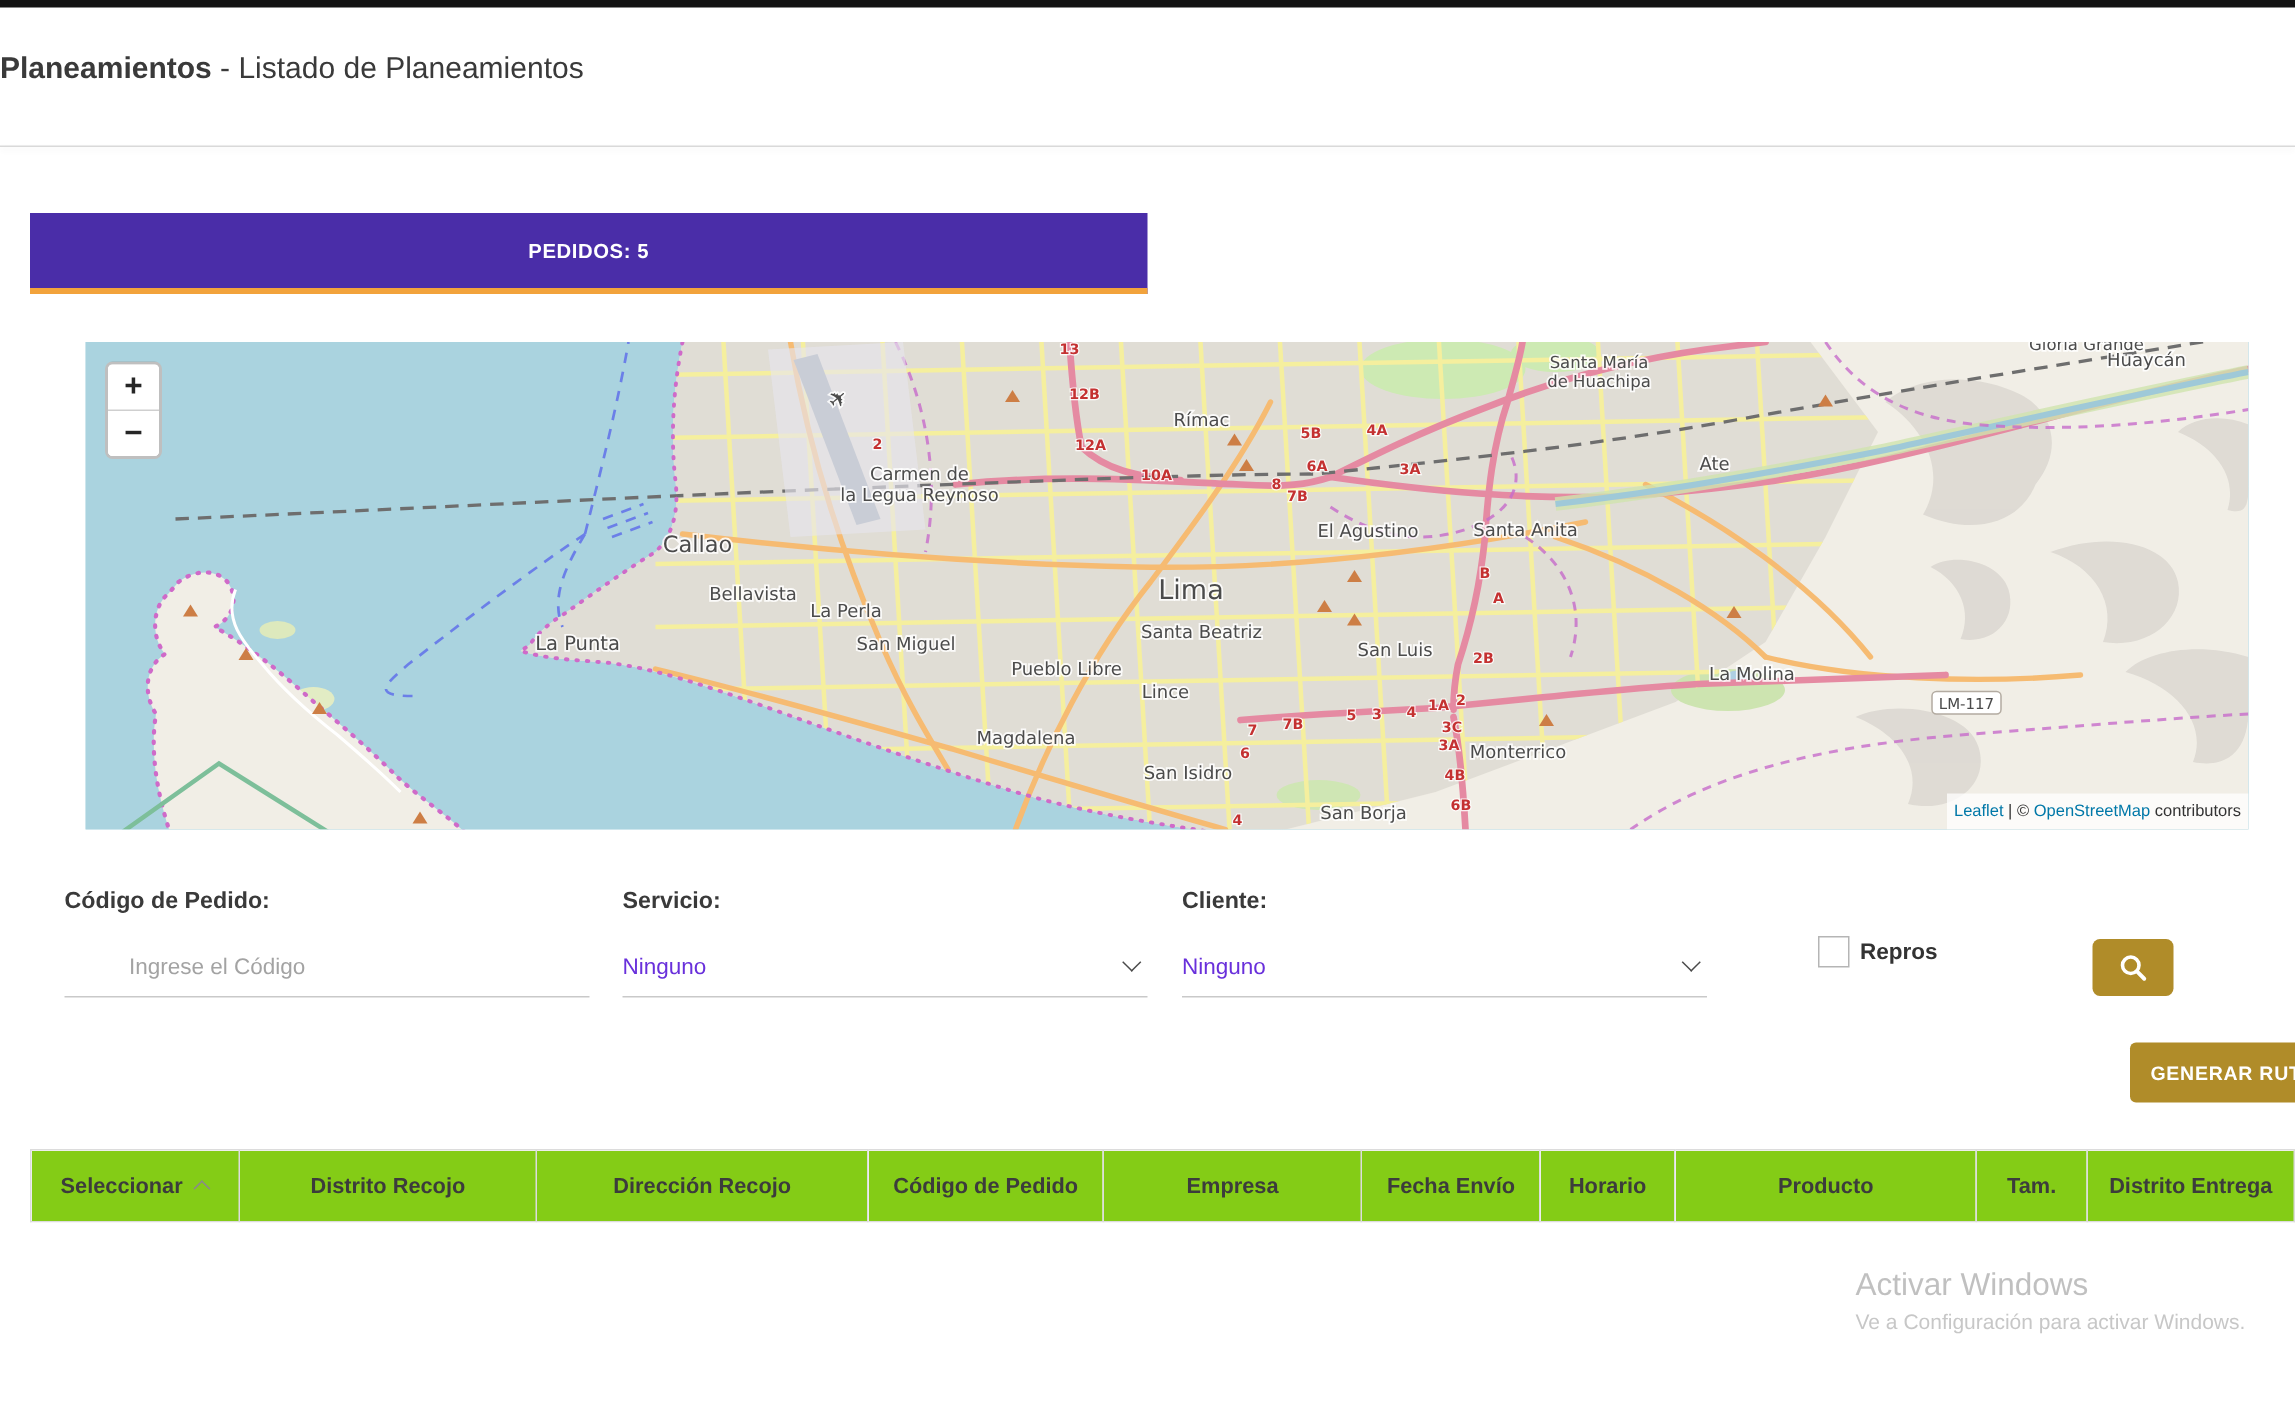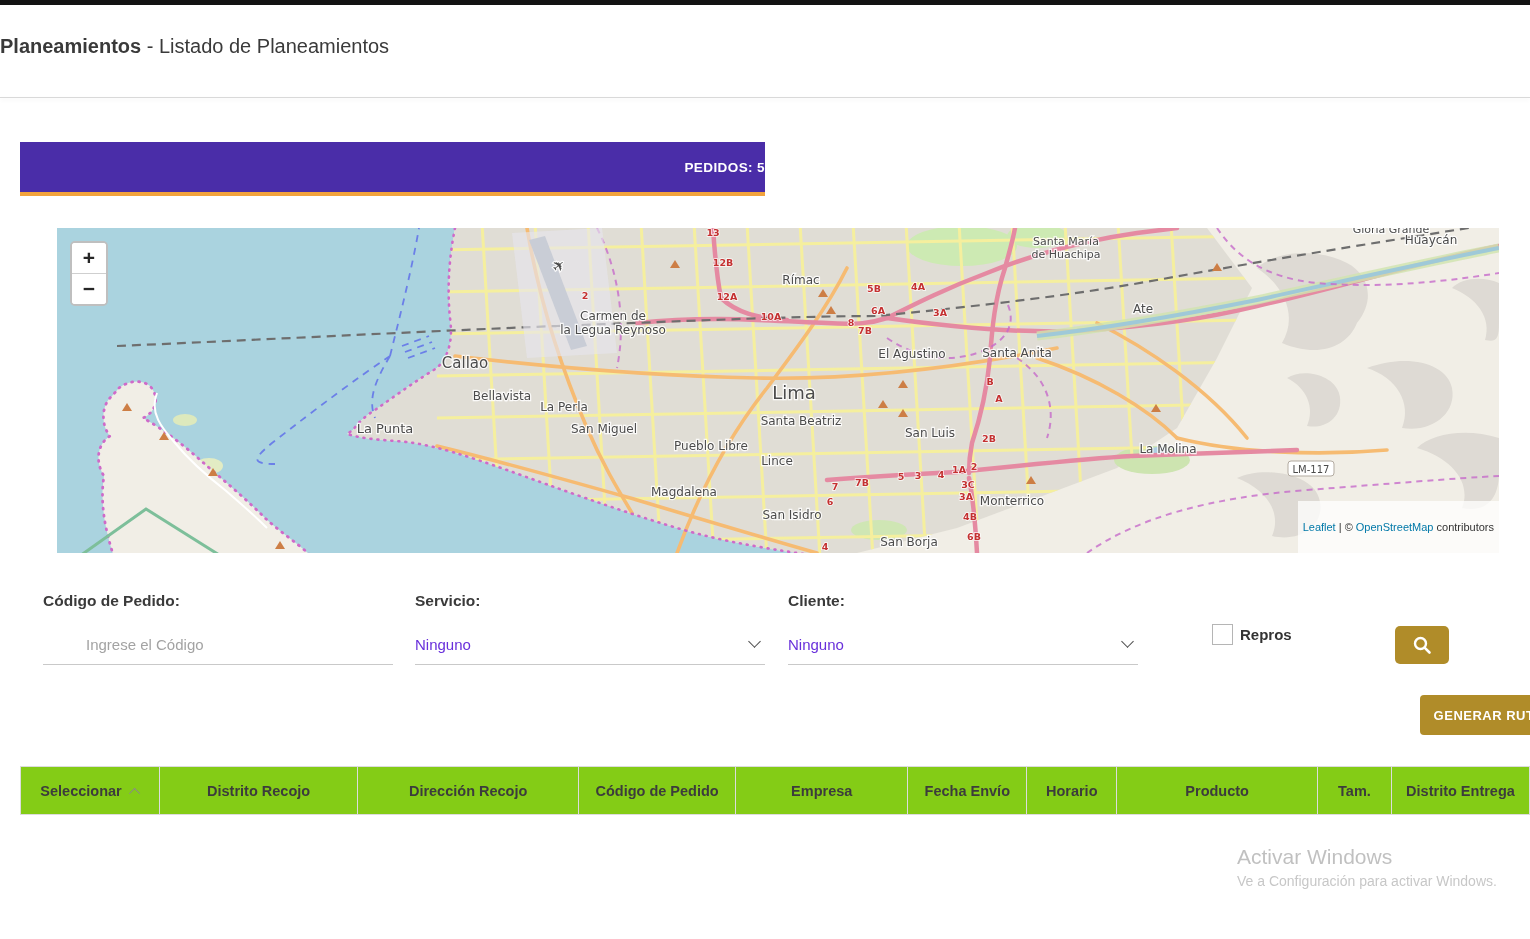--- a/index.html
+++ b/index.html
@@ -6,34 +6,34 @@
   #canvas{position:relative;width:1530px;height:939px;overflow:hidden;background:#fff;}
   .abs{position:absolute;}
 
   
   #topbar{left:0;top:0;width:1530px;height:5px;background:#131313;}
   #page-title{left:0px;top:35px;font-size:20px;color:#3a3a3a;white-space:nowrap;}
   #page-title b{font-weight:700;}
   #header-divider{left:0;top:97px;width:1530px;height:1px;background:#d9d9d9;box-shadow:0 2px 4px rgba(0,0,0,0.08);}
 
   
-  .tab{top:142px;height:50px;display:flex;align-items:center;justify-content:flex-end;
+  .tab{top:142px;height:50px;display:flex;align-items:center;justify-content:center;
        font-size:13.5px;font-weight:700;letter-spacing:.4px;cursor:pointer;}
   #tab-pedidos{left:20px;width:745px;background:#4A2DA8;color:#fff;border-bottom:4px solid #F2A33C;}
   #tab-rutas{left:765px;width:764px;background:#d3d3d3;color:#4b2fae;border-bottom:4px solid #d3d3d3;}
 
   
   #map{left:57px;top:228px;width:1442px;height:325px;background:#aad3df;overflow:hidden;}
   #map svg{position:absolute;left:0;top:0;}
   #map text{font-family:"DejaVu Sans",sans-serif;fill:#4b4b4b;paint-order:stroke;stroke:rgba(255,255,255,.85);stroke-width:2.4px;}
   #map text.shield{fill:#c43131;stroke-width:1.6px;font-weight:700;}
   #zoomctl{left:13px;top:13px;width:34px;border:2px solid rgba(0,0,0,.25);border-radius:5px;background:#fff;overflow:hidden;}
   .zbtn{width:34px;height:30px;display:flex;align-items:center;justify-content:center;font-size:21px;font-weight:700;color:#262626;cursor:pointer;background:#fff;}
   #zoom-in{border-bottom:1px solid #cfcfcf;}
-  #attrib{right:0;bottom:0;background:rgba(255,255,255,.75);font-size:11px;color:#333;padding:20px 5px;white-space:nowrap;}
+  #attrib{right:0;bottom:0;background:rgba(255,255,255,.75);font-size:11px;color:#333;padding:6px 5px;white-space:nowrap;}
   #attrib a{color:#0078A8;text-decoration:none;cursor:pointer;}
 
   
   .flabel{font-size:15.5px;font-weight:700;color:#3a3a3a;}
   .funder{height:1px;background:#c9c9c9;width:350px;}
   .placeholder{font-size:15px;color:#a3a3a3;}
   .selval{font-size:15px;color:#6930DB;}
   .chev{width:8px;height:8px;border-right:1.6px solid #4a4a4a;border-bottom:1.6px solid #4a4a4a;transform:rotate(45deg);}
   #repros-box{left:1212px;top:624px;width:19px;height:19px;border:1px solid #b5b5b5;background:#fff;cursor:pointer;}
   #repros-label{left:1240px;top:626px;font-size:15px;font-weight:600;color:#333;}

